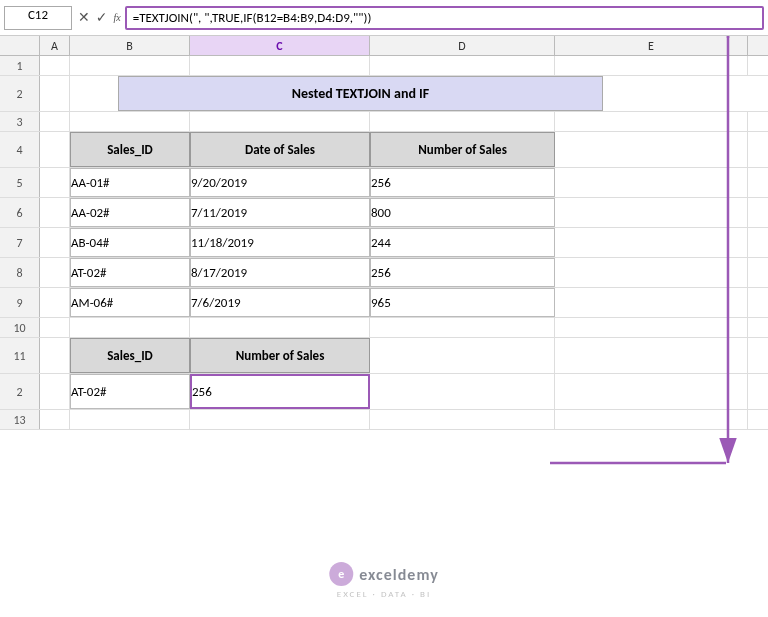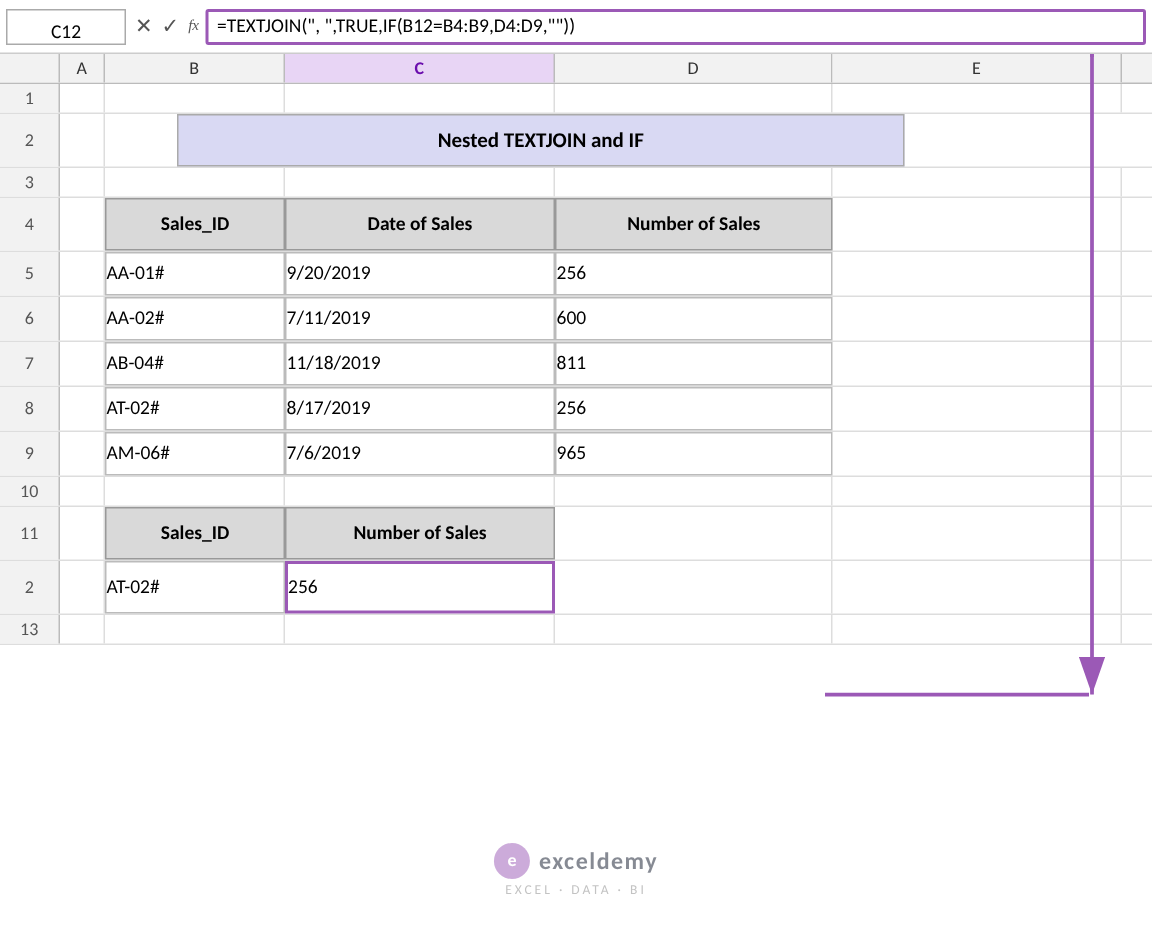--- a/index.html
+++ b/index.html
@@ -16,25 +16,25 @@
     
     .top-bar {
       display: flex;
       align-items: center;
       height: 36px;
       border-bottom: 1px solid #ccc;
       background: #fff;
       padding: 0 4px;
     }
     .cell-ref-box {
-      width: 80px;
+      width: 68px;
       height: 24px;
       border: 1px solid #aaa;
       display: flex;
-      align-items: flex-end;
+      align-items: flex-start;
       justify-content: center;
       font-size: 13px;
       margin-right: 6px;
     }
     .formula-icons {
       display: flex;
       align-items: center;
       gap: 6px;
       margin-right: 4px;
       color: #555;
@@ -306,36 +306,36 @@
     <div class="grid-row row-h-30">
       <div class="row-num">6</div>
       <div class="cell col-a"></div>
       <div class="td-cell col-b">
           <span>AA-02#</span>
         </div>
       <div class="td-cell col-c">
           <span>7/11/2019</span>
         </div>
       <div class="td-cell col-d">
-          <span>600</span>
+          <span>800</span>
         </div>
       <div class="cell col-e"></div>
     </div>
 
     <div class="grid-row row-h-30">
       <div class="row-num">7</div>
       <div class="cell col-a"></div>
       <div class="td-cell col-b">
           <span>AB-04#</span>
         </div>
       <div class="td-cell col-c">
           <span>11/18/2019</span>
         </div>
       <div class="td-cell col-d">
-          <span>811</span>
+          <span>244</span>
         </div>
       <div class="cell col-e"></div>
     </div>
 
     <div class="grid-row row-h-30">
       <div class="row-num">8</div>
       <div class="cell col-a"></div>
       <div class="td-cell col-b">
           <span>AT-02#</span>
         </div>

